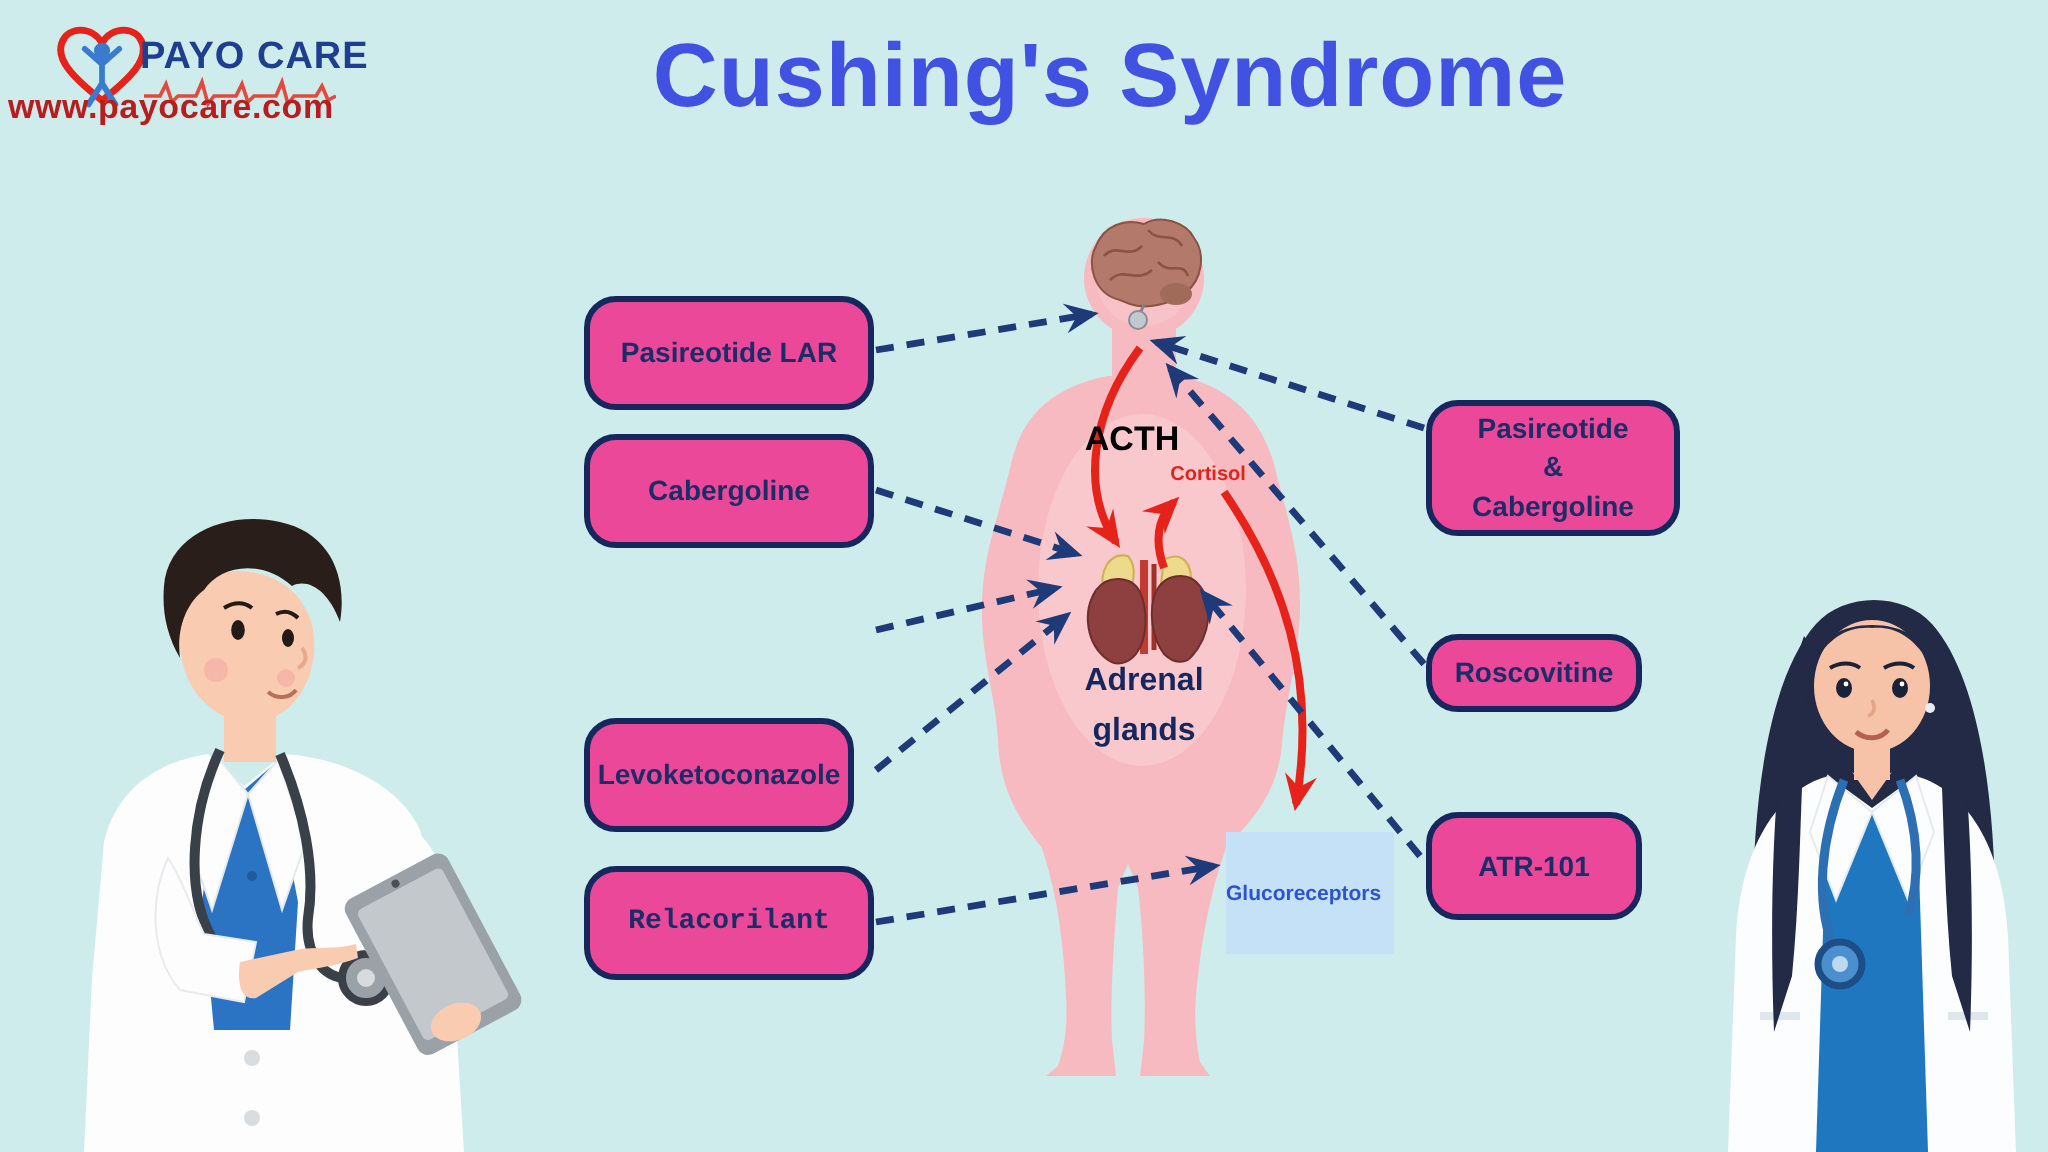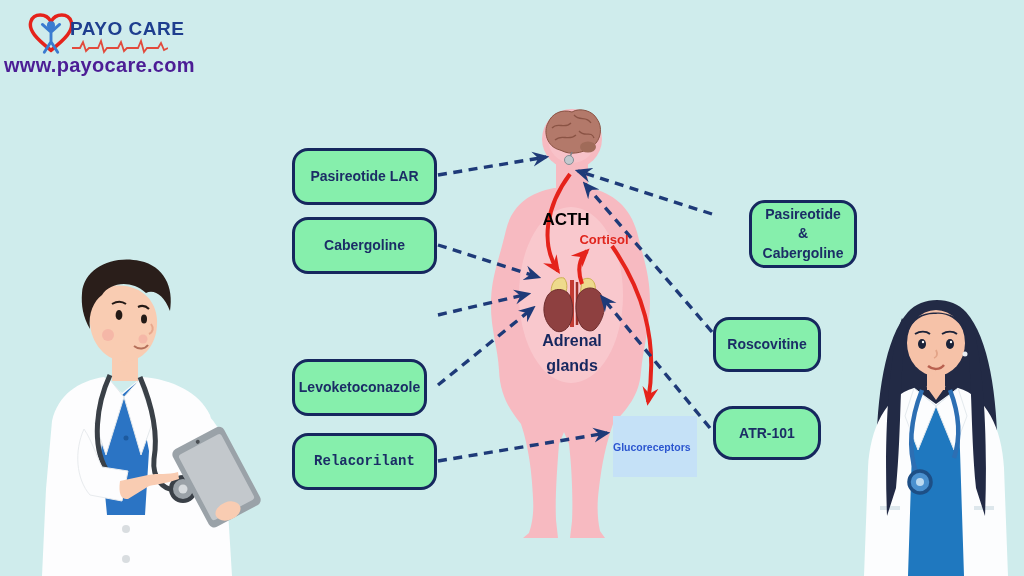--- a/index.html
+++ b/index.html
@@ -5,36 +5,36 @@
   html,body{margin:0;padding:0;}
   .canvas{
     position:relative;width:1024px;height:576px;overflow:hidden;
     background:#cfecec;font-family:"Liberation Sans",sans-serif;
   }
   
   .logo-wrap{position:absolute;left:26px;top:8px;width:220px;height:70px;}
   .logo-heart{position:absolute;left:2px;top:2px;}
   .brand-name{position:absolute;left:44px;top:10px;font-size:19px;font-weight:bold;color:#1e3e8f;letter-spacing:.5px;}
   .brand-ekg{position:absolute;left:46px;top:30px;}
-  .brand-site{position:absolute;left:-22px;top:46px;font-size:20px;font-weight:bold;color:#4c1d95;letter-spacing:.3px;}
+  .brand-site{position:absolute;left:-22px;top:36px;font-size:17px;font-weight:bold;color:#b91c1c;letter-spacing:.3px;}
   .page-title{
     position:absolute;left:250px;top:12px;width:610px;text-align:center;
     font-size:45px;font-weight:bold;color:#4152e2;letter-spacing:.5px;
   }
   
   .med-box{
     position:absolute;box-sizing:border-box;
-    border:3px solid #16275e;border-radius:16px;background:#86efac;
+    border:3px solid #16275e;border-radius:16px;background:#ec4899;
     display:flex;align-items:center;justify-content:center;text-align:center;
     font-size:14px;font-weight:bold;color:#1b2d66;white-space:pre-line;line-height:1.45;
   }
   
   .anat-label{position:absolute;text-align:center;font-weight:bold;}
   .lbl-acth{left:538px;top:210px;width:56px;font-size:17px;color:#000000;}
-  .lbl-cortisol{left:568px;top:232px;width:72px;font-size:13px;color:#e0241c;}
+  .lbl-cortisol{left:568px;top:232px;width:72px;font-size:10px;color:#e0241c;}
   .lbl-adrenal{left:530px;top:329px;width:84px;font-size:16px;color:#16275e;white-space:pre-line;line-height:1.55;}
   .gluco-box{
     position:absolute;left:613px;top:416px;width:84px;height:61px;background:#c5e1f7;
     display:flex;align-items:center;justify-content:flex-start;
     font-size:10.5px;font-weight:bold;color:#2b55cf;text-align:center;
   }
   .layer{position:absolute;left:0;top:0;}
 </style>
 </head>
 <body>
@@ -127,31 +127,32 @@
       <circle cx="24" cy="15" r="4.2" fill="#3a7bd0"></circle>
       <path d="M24,20 L24,32 M24,22 L15,14 M24,22 L33,14 M24,32 L17,43 M24,32 L31,43" stroke="#3a7bd0" stroke-width="3" fill="none" stroke-linecap="round"></path>
     </svg>
     <div class="brand-name">PAYO CARE</div>
     <svg class="brand-ekg" width="96" height="16" viewBox="0 0 96 16">
       <path d="M0,10 L8,10 L11,4 L14,13 L17,10 L26,10 L29,3 L32,14 L35,10 L46,10 L49,4 L52,13 L55,10 L66,10 L69,3 L72,14 L75,10 L86,10 L89,5 L92,12 L96,10" fill="none" stroke="#e24a3c" stroke-width="1.8"></path>
     </svg>
     <div class="brand-site">www.payocare.com</div>
   </div>
 
+  <div class="page-title">Cushing's Syndrome</div>
 
   <div class="med-box" style="left:292px;top:148px;width:145px;height:57px;">Pasireotide LAR</div>
   <div class="med-box" style="left:292px;top:217px;width:145px;height:57px;">Cabergoline</div>
   <div class="med-box" style="left:292px;top:359px;width:135px;height:57px;">Levoketoconazole</div>
   <div class="med-box" style="left:292px;top:433px;width:145px;height:57px;font-family:Liberation Mono, monospace;">Relacorilant</div>
 
-  <div class="med-box" style="left:749px;top:200px;width:108px;height:68px;line-height:1.4;">Pasireotide
+  <div class="med-box" style="left:713px;top:200px;width:127px;height:68px;line-height:1.4;">Pasireotide
 &amp;
 Cabergoline</div>
-  <div class="med-box" style="left:713px;top:317px;width:108px;height:55px;">Roscovitine</div>
-  <div class="med-box" style="left:713px;top:406px;width:108px;height:54px;border-radius:20px;">ATR-101</div>
+  <div class="med-box" style="left:713px;top:317px;width:108px;height:39px;">Roscovitine</div>
+  <div class="med-box" style="left:713px;top:406px;width:108px;height:54px;">ATR-101</div>
 
   <div class="anat-label lbl-acth">ACTH</div>
   <div class="anat-label lbl-cortisol">Cortisol</div>
   <div class="anat-label lbl-adrenal">Adrenal
 glands</div>
   <div class="gluco-box">
     <span>Glucoreceptors</span>
   </div>
 
   <svg class="layer" style="left:22px;top:253px;" width="245" height="323" viewBox="0 0 245 323">

